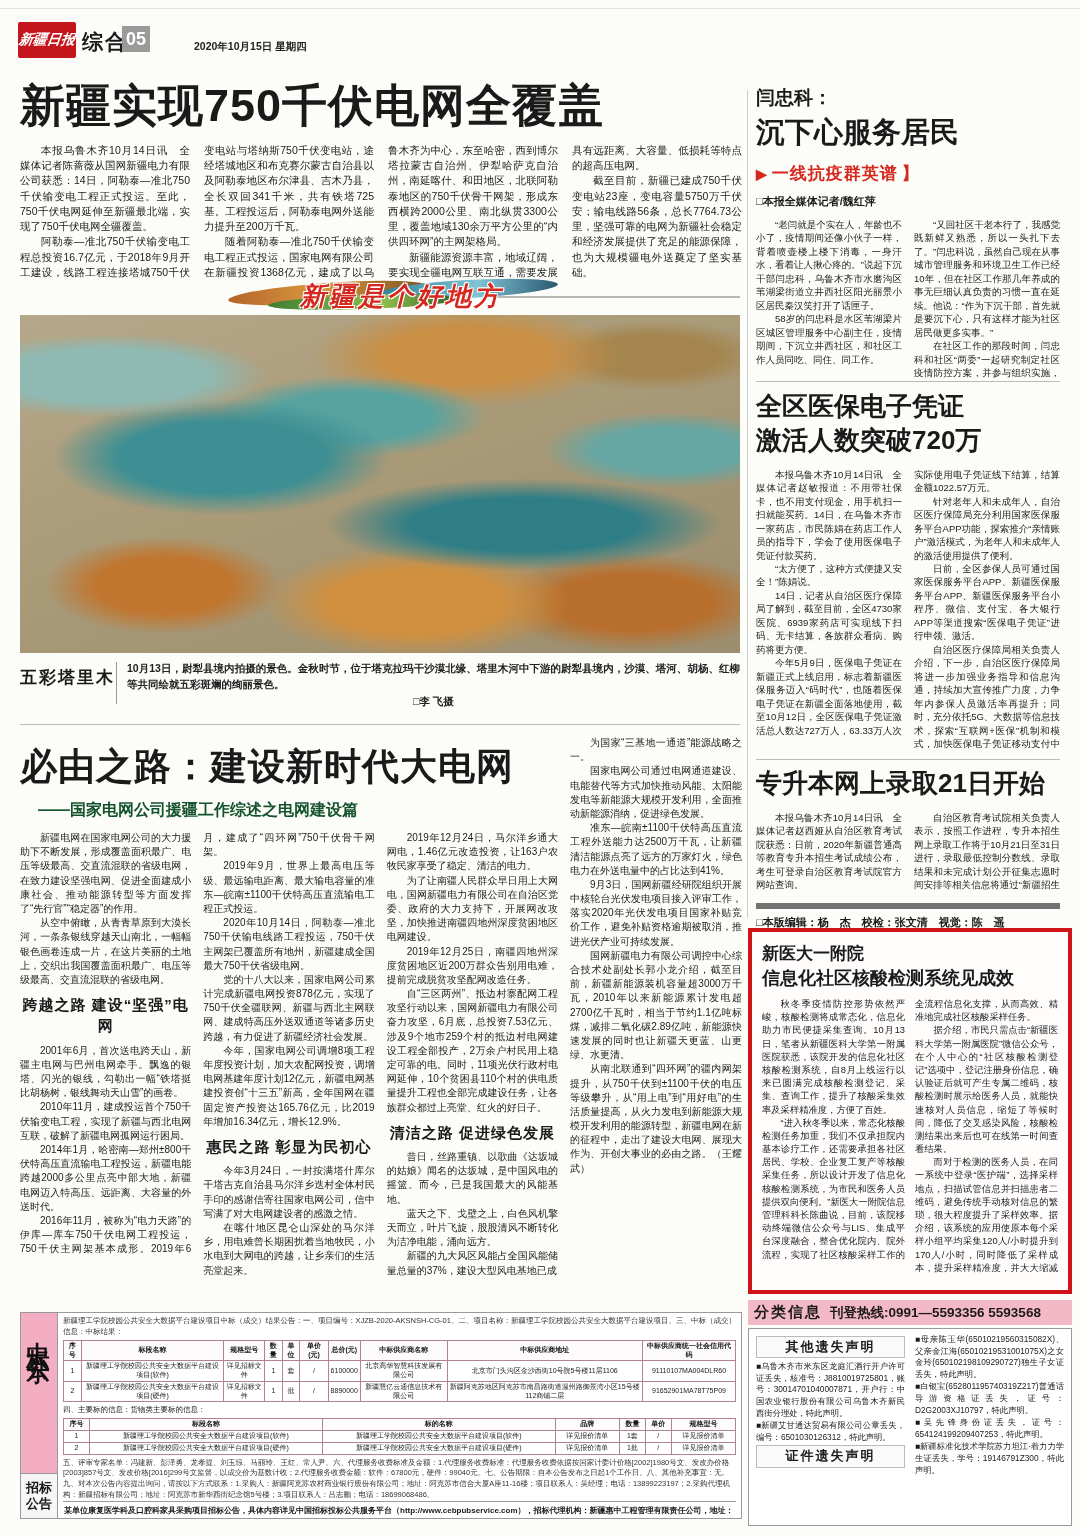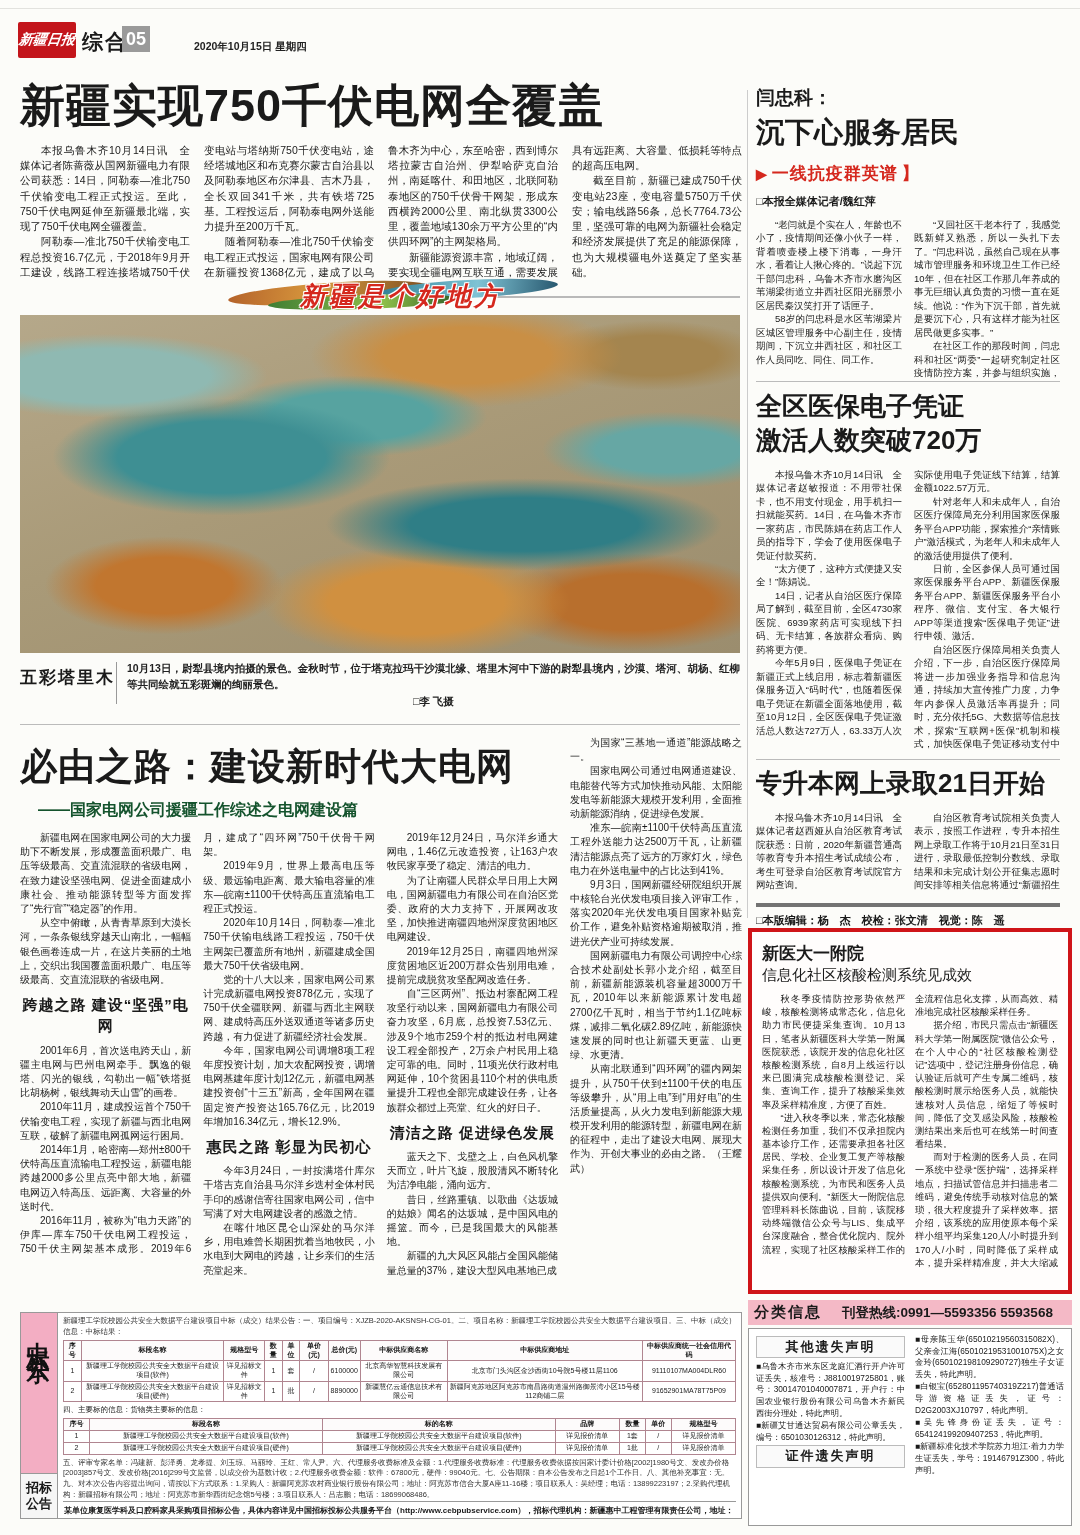--- a/index.html
+++ b/index.html
@@ -55,28 +55,28 @@
   
   .vline{left:747px;top:90px;width:1px;height:828px;background:#ccc;}
   .side{left:756px;width:304px;}
   .side1-kicker{font-size:19px;font-weight:900;}
   .side1-headline{font-size:29px;font-weight:900;margin:2px 0 9px;white-space:nowrap;}
   .tagline{color:#d5281e;font-size:17px;font-weight:900;letter-spacing:1px;margin-bottom:9px;display:flex;align-items:center;gap:4px;}
   .tag-arrow{font-size:14px;}
   .byline{font-size:11px;font-weight:bold;margin-bottom:9px;}
   .art-body{column-count:2;column-gap:12px;font-size:9.5px;line-height:1.42;text-align:justify;overflow:hidden;}
   .side2-headline,.side3-headline{font-size:26px;font-weight:900;line-height:1.3;white-space:pre-line;margin-bottom:10px;}
-  .editors{left:756px;top:903px;width:304px;border-top:4px solid #737373;padding-top:6px;font-size:11px;font-weight:bold;}
+  .editors{left:756px;top:903px;width:304px;border-top:6px solid #737373;padding-top:6px;font-size:11px;font-weight:bold;}
   
   .redbox{left:748px;top:928px;width:324px;height:366px;border:4px solid #cf1418;background:#fffdfc;padding:8px 10px;box-sizing:border-box;overflow:hidden;}
   .redbox-kicker{font-size:17px;font-weight:900;margin:2px 0 1px;}
-  .redbox-headline{font-size:15px;font-weight:400;margin:0 0 8px;white-space:nowrap;}
+  .redbox-headline{font-size:18px;font-weight:700;margin:0 0 8px;white-space:nowrap;}
   .redbox-body{column-count:2;column-gap:10px;font-size:9.3px;line-height:1.42;text-align:justify;height:290px;overflow:hidden;}
   
-  .cls-banner{left:748px;top:1300px;width:324px;height:25px;background:#f4b9c6;display:flex;align-items:center;padding:0 6px;box-sizing:border-box;gap:20px;}
+  .cls-banner{left:748px;top:1300px;width:324px;height:25px;background:#f4b9c6;display:flex;align-items:center;padding:0 6px;box-sizing:border-box;gap:8px;}
   .cls-banner .t1{font-size:15px;font-weight:900;letter-spacing:2px;}
   .cls-banner .t2{font-size:13.5px;font-weight:900;}
   .cls-box{left:748px;top:1328px;width:324px;height:198px;border:1px solid #999;background:#fff;padding:5px 7px;box-sizing:border-box;column-count:2;column-gap:10px;font-size:8.3px;line-height:1.4;overflow:hidden;}
   .cls-title{font-size:13px;font-weight:900;text-align:center;border:1px solid #bbb;background:#fafafa;padding:1px 7px;margin:2px 0 3px;letter-spacing:2px;}
   .cls-items p{margin:0 0 1px;text-indent:0;text-align:justify;}
   
   .bid{left:20px;top:1312px;width:722px;height:207px;border:1px solid #999;display:flex;box-sizing:border-box;background:#fff;}
   .bid-strip{width:36px;background:#f3aec3;display:flex;flex-direction:column;align-items:center;border-right:1px solid #999;}
   .bid-strip .v{flex:1;writing-mode:vertical-rl;text-orientation:upright;font-size:23px;font-weight:900;letter-spacing:7px;display:flex;align-items:center;padding-top:10px;color:#111;}
   .bid-strip .hlab{width:100%;background:#f6f6f6;border-top:1px solid #999;font-size:13px;font-weight:900;text-align:center;line-height:1.25;padding:6px 0;box-sizing:border-box;}
@@ -147,22 +147,22 @@
           <p>党的十八大以来，国家电网公司累计完成新疆电网投资878亿元，实现了750千伏全疆联网、新疆与西北主网联网、建成特高压外送双通道等诸多历史跨越，有力促进了新疆经济社会发展。</p>
           <p>今年，国家电网公司调增8项工程年度投资计划，加大农配网投资，调增电网基建年度计划12亿元，新疆电网基建投资创“十三五”新高，全年国网在疆固定资产投资达165.76亿元，比2019年增加16.34亿元，增长12.9%。</p>
           <h4 class="crosshead">惠民之路 彰显为民初心</h4>
           <p>今年3月24日，一封按满塔什库尔干塔吉克自治县马尔洋乡迭村全体村民手印的感谢信寄往国家电网公司，信中写满了对大电网建设者的感激之情。</p>
           <p>在喀什地区昆仑山深处的马尔洋乡，用电难曾长期困扰着当地牧民，小水电到大网电的跨越，让乡亲们的生活亮堂起来。</p>
           <p>2019年12月24日，马尔洋乡通大网电，1.46亿元改造投资，让163户农牧民家享受了稳定、清洁的电力。</p>
           <p>为了让南疆人民群众早日用上大网电，国网新疆电力有限公司在自治区党委、政府的大力支持下，开展网改攻坚，加快推进南疆四地州深度贫困地区电网建设。</p>
           <p>2019年12月25日，南疆四地州深度贫困地区近200万群众告别用电难，提前完成脱贫攻坚配网改造任务。</p>
           <p>自“三区两州”、抵边村寨配网工程攻坚行动以来，国网新疆电力有限公司奋力攻坚，6月底，总投资7.53亿元、涉及9个地市259个村的抵边村电网建设工程全部投产，2万余户村民用上稳定可靠的电。同时，11项光伏行政村电网延伸，10个贫困县110个村的供电质量提升工程也全部完成建设任务，让各族群众都过上亮堂、红火的好日子。</p>
           <h4 class="crosshead">清洁之路 促进绿色发展</h4>
+          <p>昔日，丝路重镇、以歌曲《达坂城的姑娘》闻名的达坂城，是中国风电的摇篮。而今，已是我国最大的风能基地。</p>
           <p>蓝天之下、戈壁之上，白色风机擎天而立，叶片飞旋，股股清风不断转化为洁净电能，涌向远方。</p>
-          <p>昔日，丝路重镇、以歌曲《达坂城的姑娘》闻名的达坂城，是中国风电的摇篮。而今，已是我国最大的风能基地。</p>
           <p>新疆的九大风区风能占全国风能储量总量的37%，建设大型风电基地已成</p>
         </div>
     </div>
     <div class="feature-colsR">
         <p>为国家“三基地一通道”能源战略之一。</p>
         <p>国家电网公司通过电网通道建设、电能替代等方式加快推动风能、太阳能发电等新能源大规模开发利用，全面推动新能源消纳，促进绿色发展。</p>
         <p>准东—皖南±1100千伏特高压直流工程外送能力达2500万千瓦，让新疆清洁能源点亮了远方的万家灯火，绿色电力在外送电量中的占比达到41%。</p>
         <p>9月3日，国网新疆经研院组织开展中核轮台光伏发电项目接入评审工作，落实2020年光伏发电项目国家补贴竞价工作，避免补贴资格逾期被取消，推进光伏产业可持续发展。</p>
         <p>国网新疆电力有限公司调控中心综合技术处副处长郭小龙介绍，截至目前，新疆新能源装机容量超3000万千瓦，2010年以来新能源累计发电超2700亿千瓦时，相当于节约1.1亿吨标煤，减排二氧化碳2.89亿吨，新能源快速发展的同时也让新疆天更蓝、山更绿、水更清。</p>
         <p>从南北联通到“四环网”的疆内网架提升，从750千伏到±1100千伏的电压等级攀升，从“用上电”到“用好电”的生活质量提高，从火力发电到新能源大规模开发利用的能源转型，新疆电网在新的征程中，走出了建设大电网、展现大作为、开创大事业的必由之路。（王耀武）</p>

